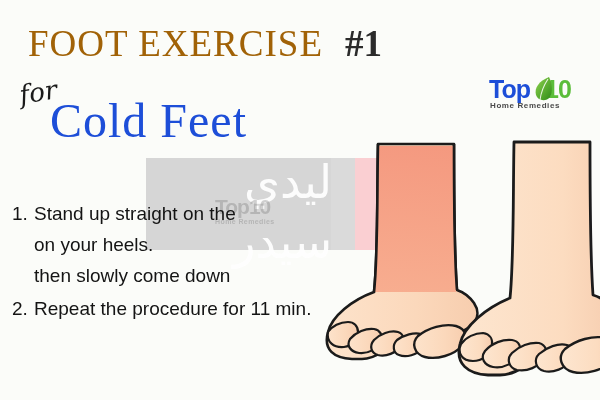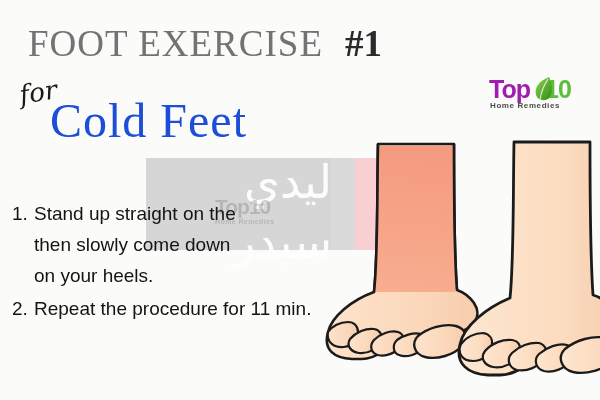--- a/index.html
+++ b/index.html
@@ -33,21 +33,21 @@
   }
   .wm-logo .wl-top{font-family:"Liberation Sans",sans-serif;font-weight:bold;font-size:21px;color:#6a6a6a;letter-spacing:-1px;line-height:20px;}
   .wm-logo .wl-sub{font-family:"Liberation Sans",sans-serif;font-weight:bold;font-size:7px;color:#6a6a6a;letter-spacing:.4px;line-height:9px;}
 
   
   .title-row{
     position:absolute;left:28px;top:22px;z-index:6;
     font-family:"Liberation Serif","DejaVu Serif",serif;
     font-size:37px;line-height:44px;white-space:nowrap;
   }
-  .t-main{color:#737373;letter-spacing:1px;}
+  .t-main{color:#a16207;letter-spacing:1px;}
   .t-num{color:#2b2b2b;font-weight:bold;margin-left:22px;}
 
   .for-word{
     position:absolute;left:22px;top:80px;z-index:6;
     font-family:"DejaVu Serif",serif;font-style:italic;
     font-size:26px;color:#1a1a1a;
     transform:rotate(-9deg);transform-origin:left bottom;
   }
   .cold-feet{
     position:absolute;left:50px;top:94px;z-index:6;
@@ -55,21 +55,21 @@
     font-size:48px;line-height:54px;color:#1d4ed8;
     letter-spacing:1px;white-space:nowrap;
   }
 
   
   .brand{position:absolute;left:489px;top:76px;z-index:7;width:100px;height:40px;}
   .brand-top{position:relative;height:26px;}
   .brand-word{
     position:absolute;left:0;top:0;
     font-family:"Liberation Sans",sans-serif;font-weight:bold;
-    font-size:25px;line-height:26px;color:#a21caf;letter-spacing:-1px;
+    font-size:25px;line-height:26px;color:#1d4ed8;letter-spacing:-1px;
   }
   .brand-num{
     position:absolute;left:56px;top:0;
     font-family:"Liberation Sans",sans-serif;font-weight:bold;
     font-size:25px;line-height:26px;color:#5bbd3a;letter-spacing:-1px;
   }
   .brand-leaf{position:absolute;left:44px;top:0px;}
   .brand-sub{
     position:absolute;left:1px;top:25px;
     font-family:"Liberation Sans",sans-serif;font-weight:bold;
@@ -224,22 +224,22 @@
       </span>
     </div>
     <div class="brand-sub">Home Remedies</div>
   </div>
 
   <ol class="steps" style="list-style:none;margin:0;padding:0;">
     <li class="step">
       <span class="step-num">1.</span>
       <span class="step-body">
         <span class="step-line" style="display: block;">Stand up straight on the</span>
+        <span class="step-line" style="display: block;">on your heels.</span>
         <span class="step-line" style="display: block;">then slowly come down</span>
-        <span class="step-line" style="display: block;">on your heels.</span>
       </span>
     </li>
     <li class="step">
       <span class="step-num">2.</span>
       <span class="step-body">
         <span class="step-line" style="display: block;">Repeat the procedure for 11 min.</span>
       </span>
     </li>
   </ol>
 

